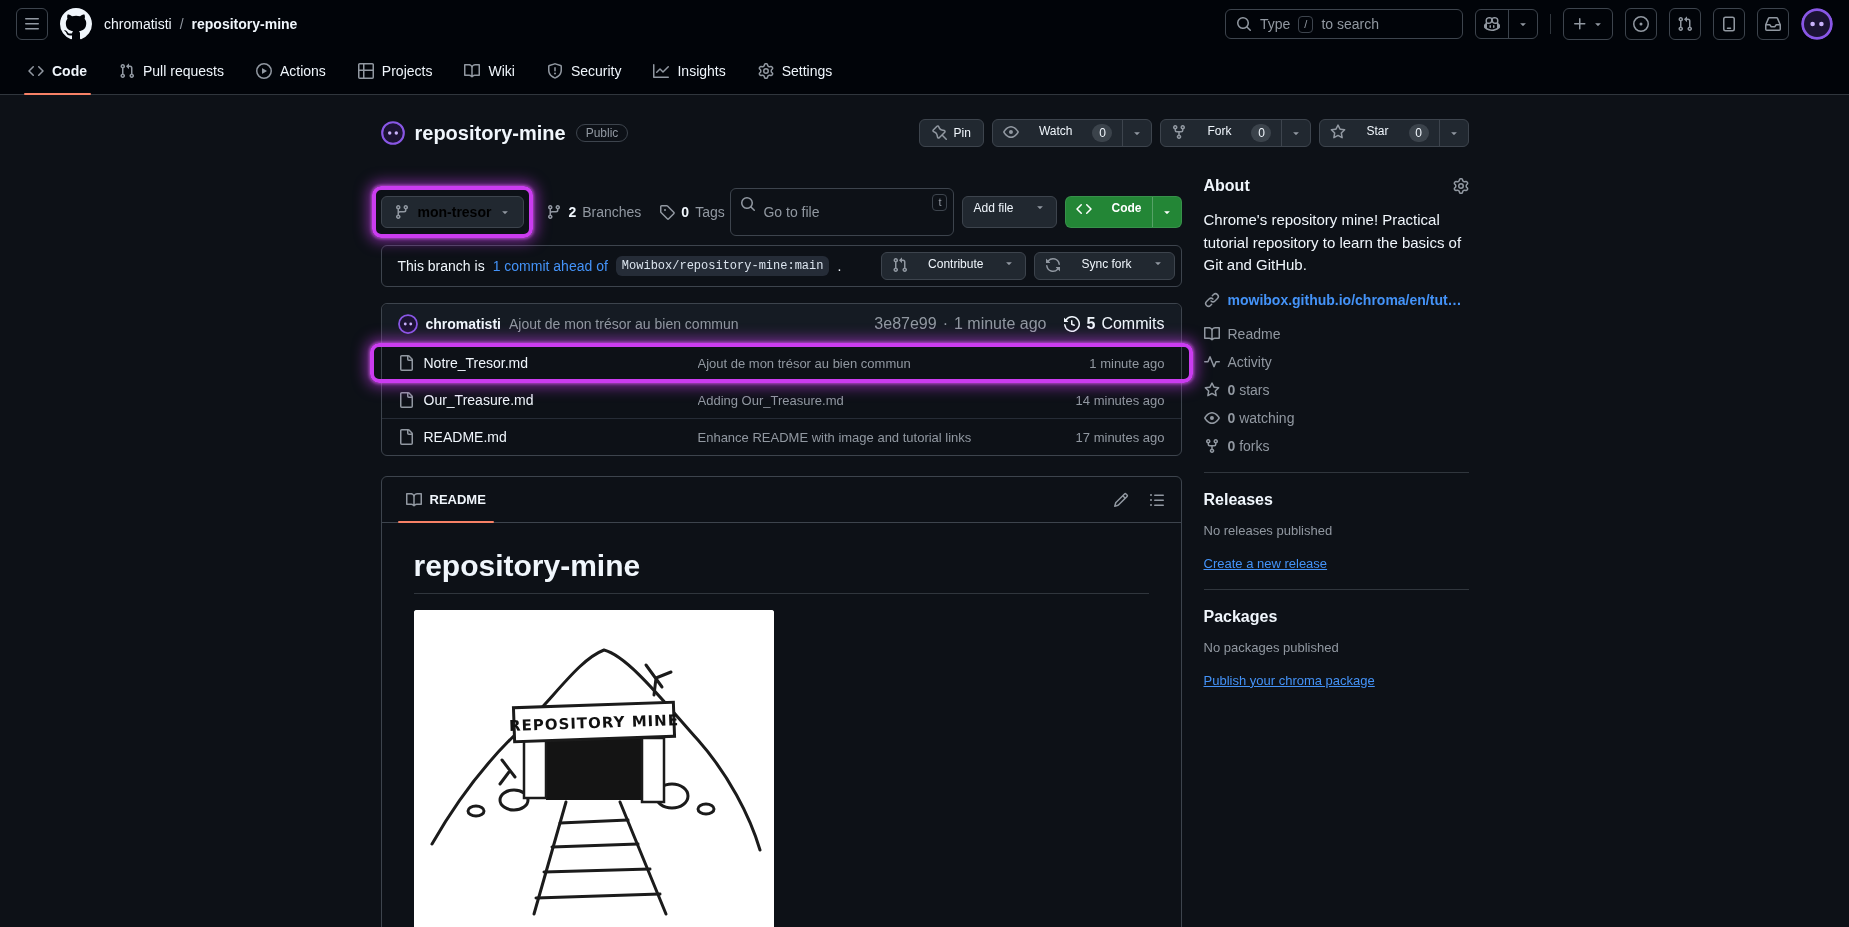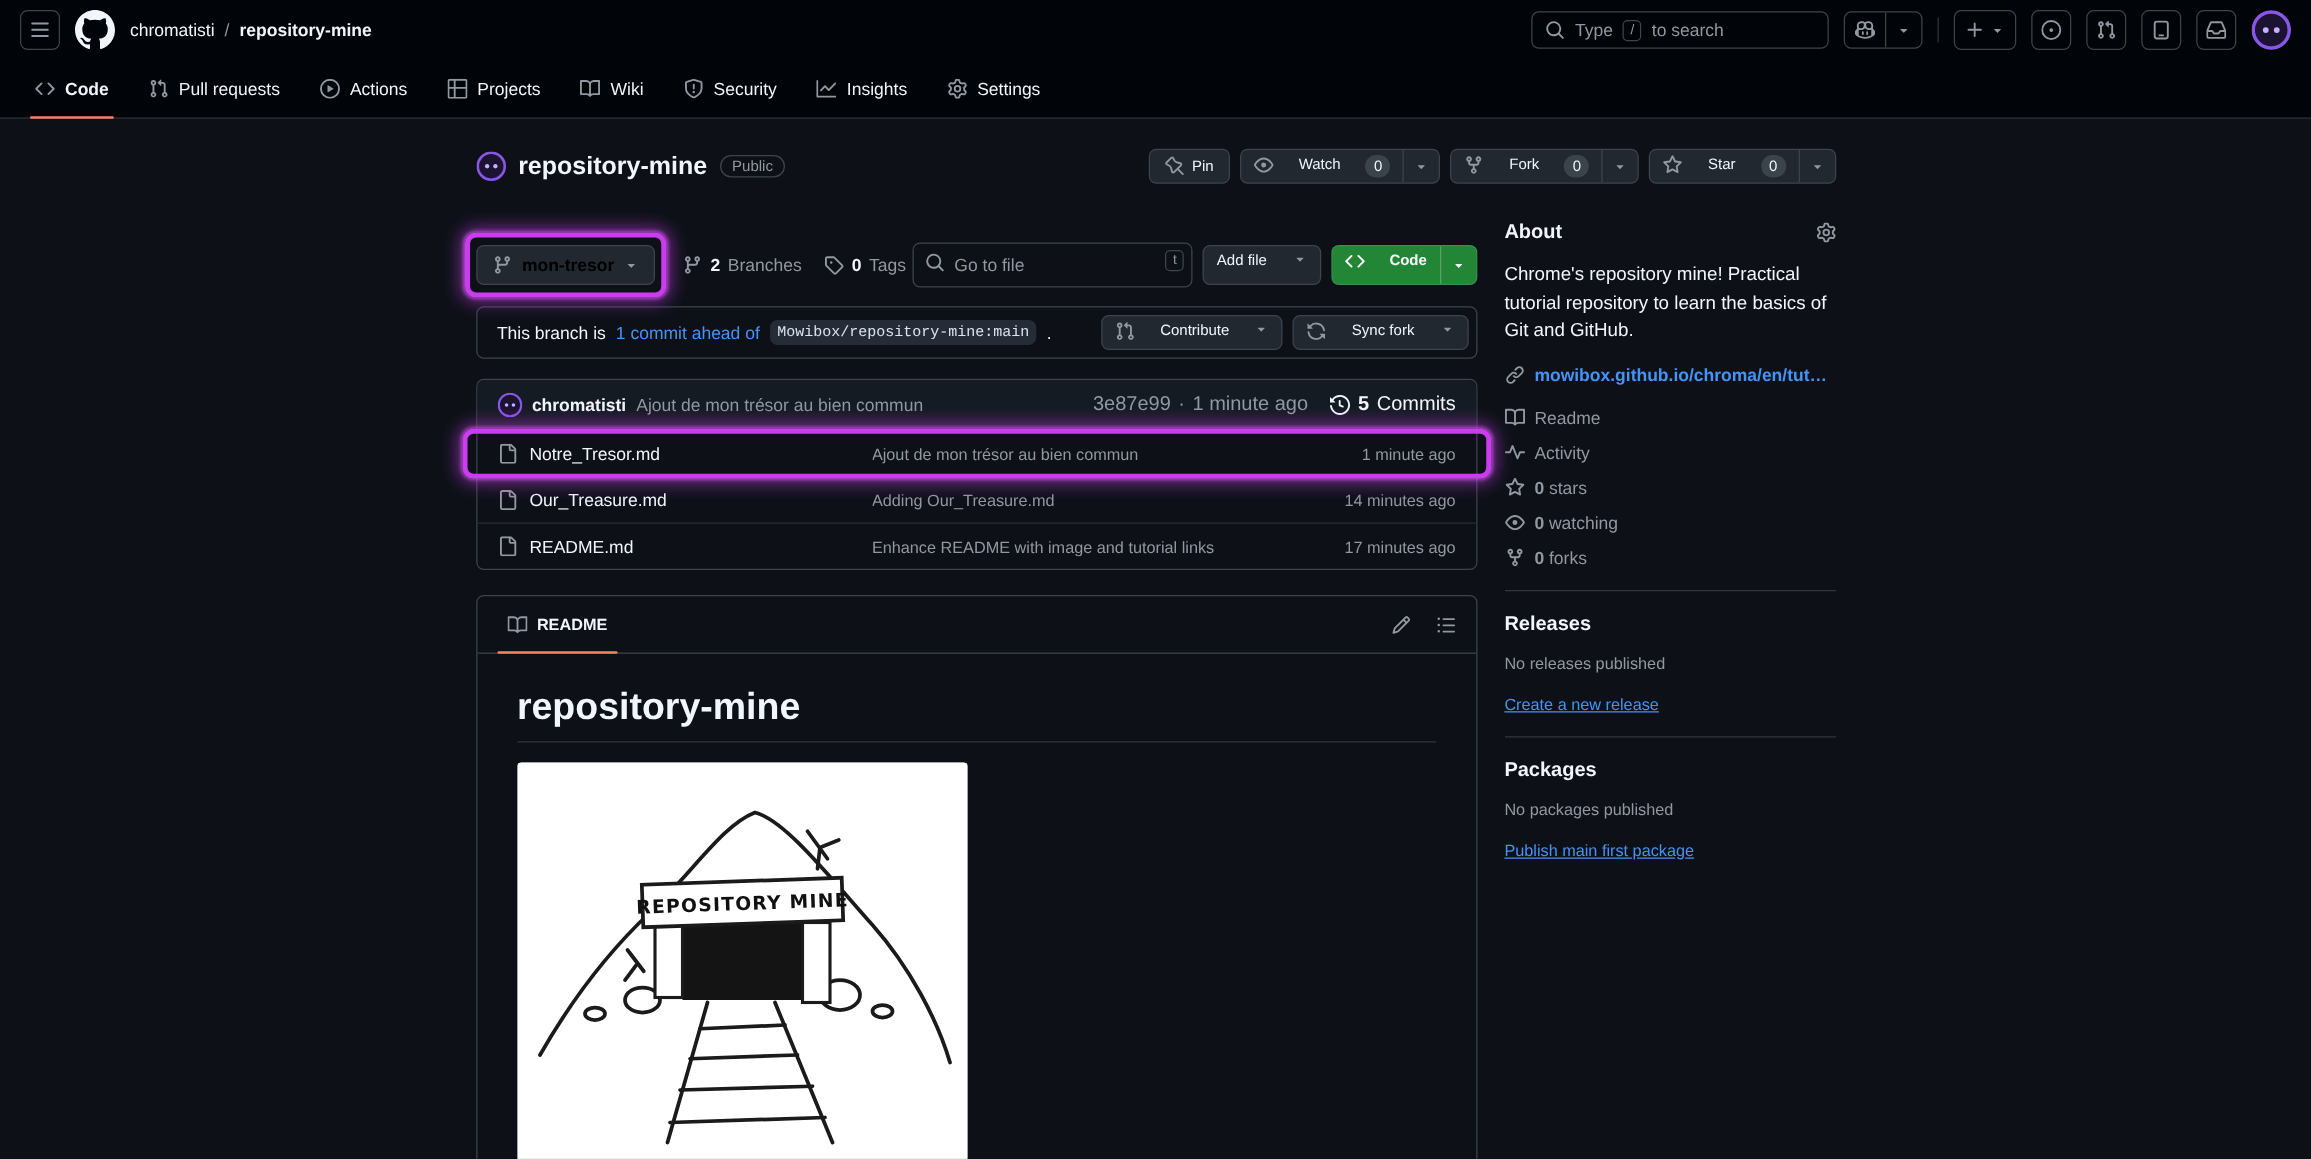--- a/index.html
+++ b/index.html
@@ -84,21 +84,21 @@
   .btn-branch{display:inline-flex;align-items:center;gap:8px;height:32px;padding:0 12px;background:var(--btn);
     border:1px solid var(--border);border-radius:6px;font-size:14px;font-weight:600;cursor:pointer}
   .btn-branch .icon,.btn-branch .car{color:var(--muted)}
   .annotation{position:absolute;border:4px solid var(--annotation);border-radius:9px;pointer-events:none;
     box-shadow:0 0 14px 4px rgba(203,60,240,.55),0 0 3px 1px rgba(236,120,255,.6);z-index:5}
   .branch-anno{inset:-10px -9px}
   .counts{display:flex;align-items:center;gap:6px;margin-left:22px;color:var(--muted);cursor:pointer}
   .counts b{color:var(--fg);font-weight:600}
   .counts .lab{color:var(--muted)}
   .counts+.counts{margin-left:18px}
-  .goto{margin-left:auto;position:relative;width:224px;height:36px}
+  .goto{margin-left:auto;position:relative;width:224px;height:48px}
   .goto input{width:100%;height:100%;background:transparent;border:1px solid var(--border);border-radius:6px;
     color:var(--fg);font-size:14px;padding:0 30px 0 32px;font-family:inherit}
   .goto input::placeholder{color:var(--muted)}
   .goto .icon{position:absolute;left:10px;top:8px;color:var(--muted)}
   .goto .key-chip{position:absolute;right:7px;top:6px}
   .toolbar .seg{height:32px;margin-left:8px}
   .seg-green{background:var(--green);border-color:rgba(240,246,252,.1)}
   .seg-green .main,.seg-green .caret{color:#fff}
   .seg-green .icon{color:#fff}
   .seg-green .caret{border-left-color:rgba(240,246,252,.25)}
@@ -704,18 +704,18 @@
 
         <div class="sb-sec">
           <h2>Releases</h2>
           <div class="sb-empty">No releases published</div>
           <a class="sb-action">Create a new release</a>
         </div>
 
         <div class="sb-sec">
           <h2>Packages</h2>
           <div class="sb-empty">No packages published</div>
-          <a class="sb-action">Publish main first package</a>
+          <a class="sb-action">Publish your chroma package</a>
         </div>
       </aside>
     </div>
   </div>
 </div>
 
 </body></html>

